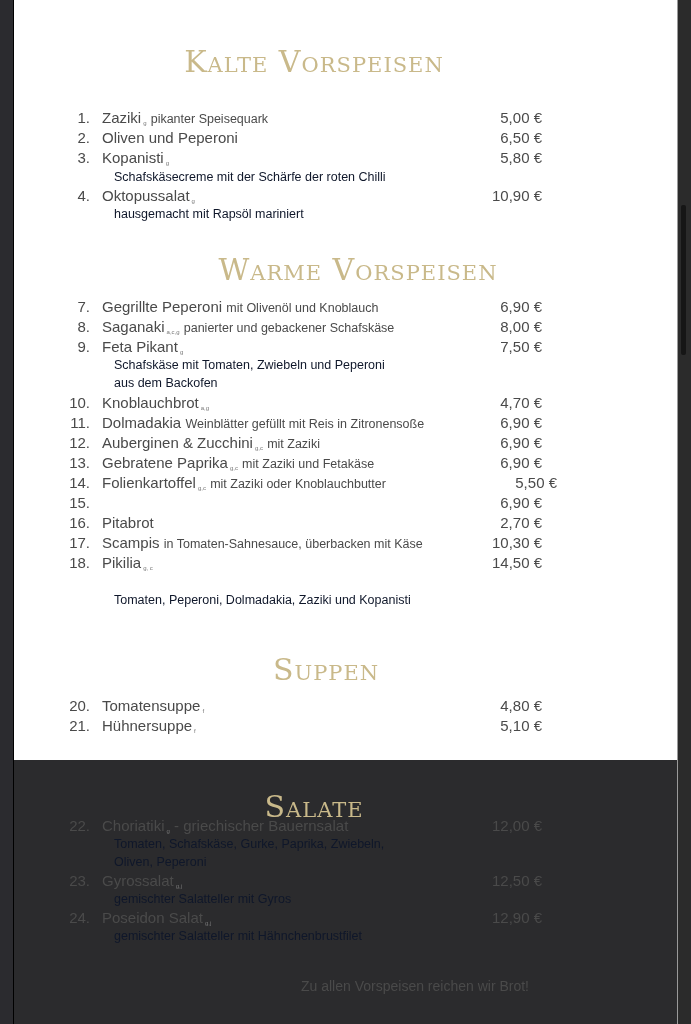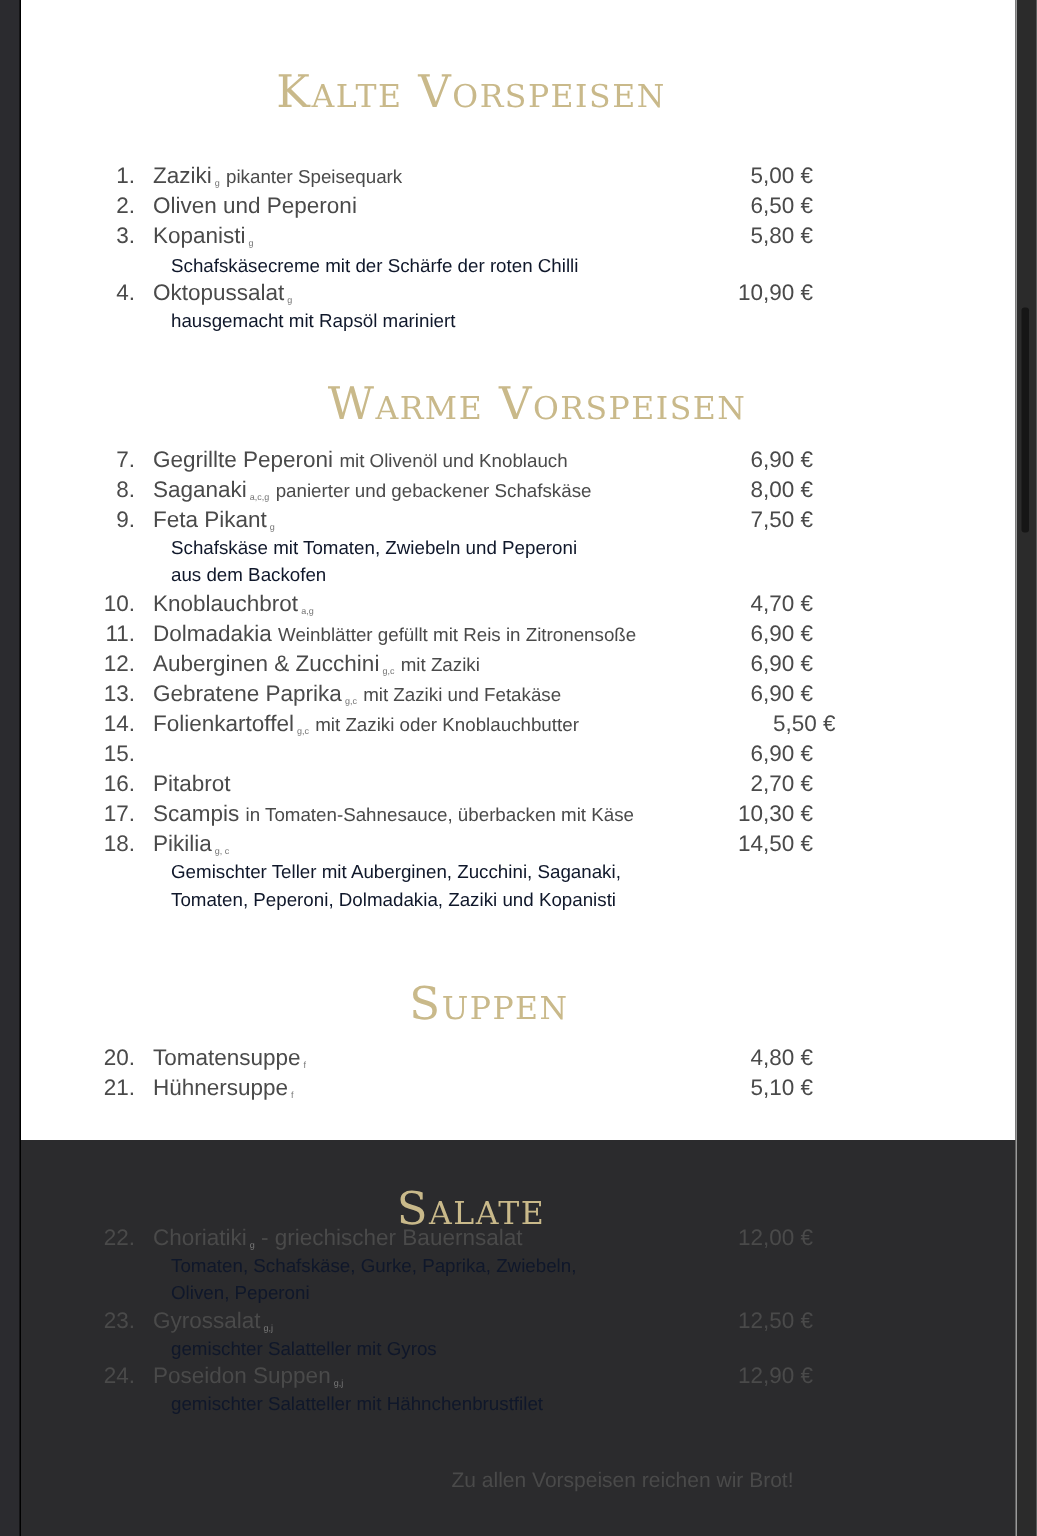--- a/index.html
+++ b/index.html
@@ -119,21 +119,20 @@
   <div class="row" style="top:533px;">
     <span class="num">17.</span>
     <span class="name"><span>Scampis</span> <span class="desc">in Tomaten-Sahnesauce, überbacken mit Käse</span></span>
     <span class="price">10,30 €</span>
   </div>
   <div class="row" style="top:553px;">
     <span class="num">18.</span>
     <span class="name"><span>Pikilia</span><span class="allergen">g, c</span></span>
     <span class="price">14,50 €</span>
   </div>
-  <div class="sub" style="top:572px;">Gemischter Teller mit  Auberginen, Zucchini, Saganaki,</div>
   <div class="sub" style="top:591px;">Tomaten, Peperoni, Dolmadakia, Zaziki und Kopanisti</div>
 
   <div class="heading" style="top:652px;padding-left:12px;">Suppen</div>
 
   <div class="row" style="top:696px;">
     <span class="num">20.</span>
     <span class="name"><span>Tomatensuppe</span><span class="allergen">f</span></span>
     <span class="price">4,80 €</span>
   </div>
   <div class="row" style="top:716px;">
@@ -152,21 +151,21 @@
   <div class="sub" style="top:835px;">Tomaten, Schafskäse, Gurke, Paprika, Zwiebeln,</div>
   <div class="sub" style="top:853px;">Oliven, Peperoni</div>
   <div class="row" style="top:871px;">
     <span class="num">23.</span>
     <span class="name"><span>Gyrossalat</span><span class="allergen">g,j</span></span>
     <span class="price">12,50 €</span>
   </div>
   <div class="sub" style="top:890px;">gemischter Salatteller mit Gyros</div>
   <div class="row" style="top:908px;">
     <span class="num">24.</span>
-    <span class="name"><span>Poseidon Suppen</span><span class="allergen">g,j</span></span>
+    <span class="name"><span>Poseidon Salat</span><span class="allergen">g,j</span></span>
     <span class="price">12,90 €</span>
   </div>
   <div class="sub" style="top:927px;">gemischter Salatteller mit Hähnchenbrustfilet</div>
 
   <div class="footer-note">Zu allen Vorspeisen reichen wir Brot!</div>
 </div>
 
 <div class="right-rail"></div>
 <div class="scroll-thumb"></div>
 

